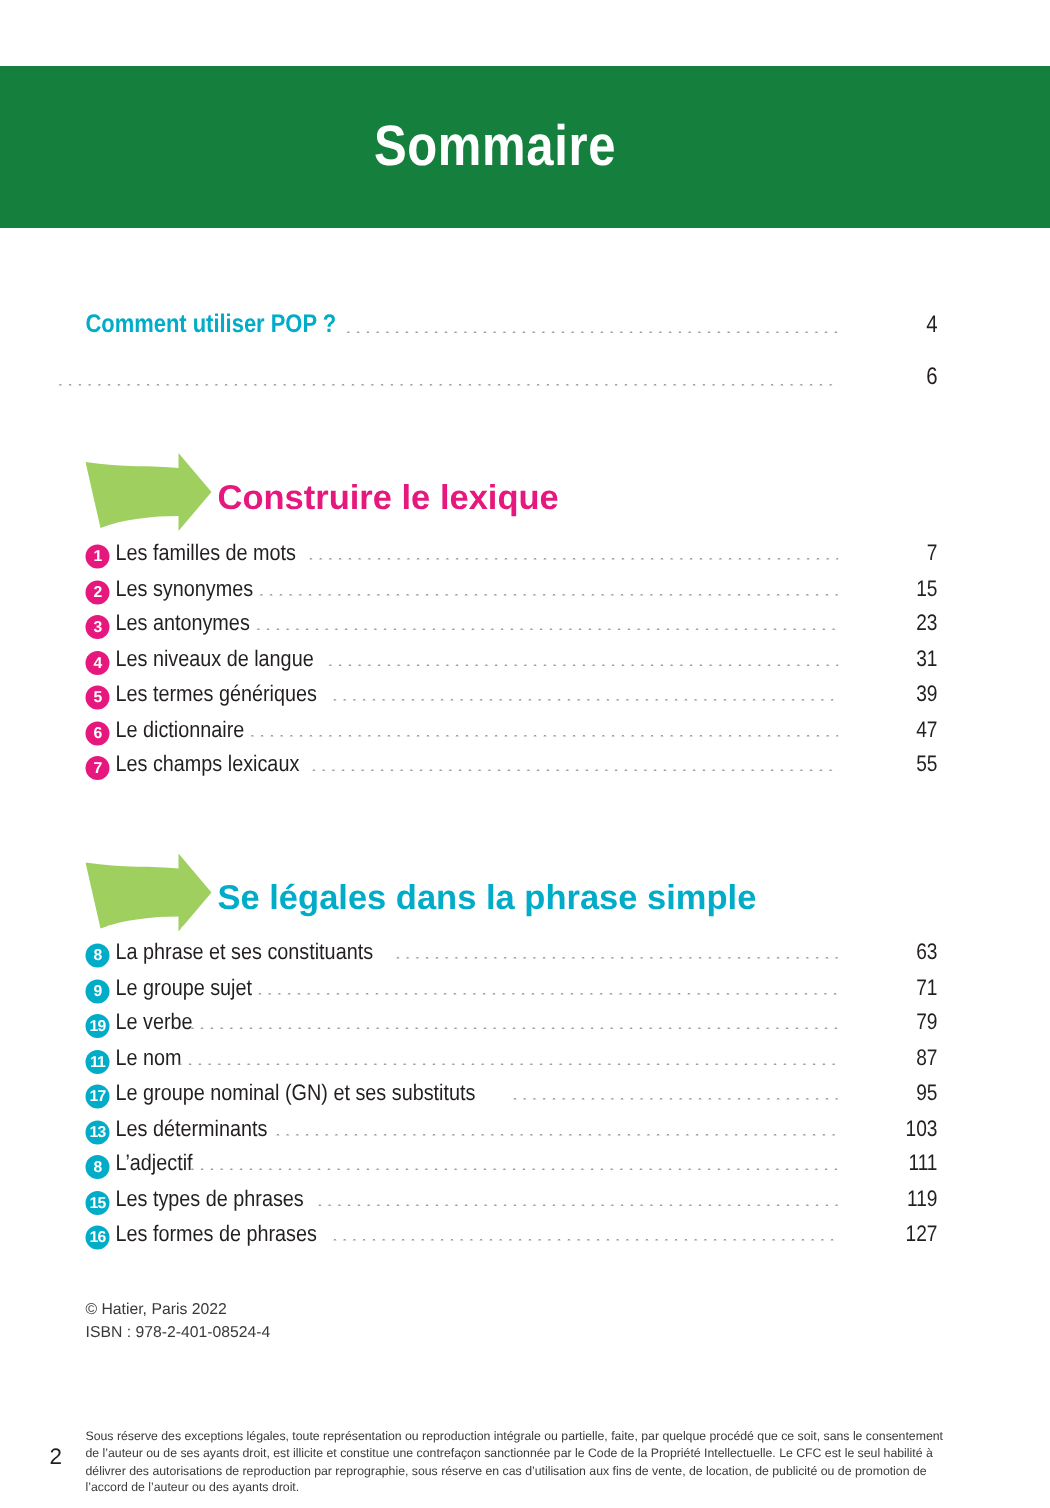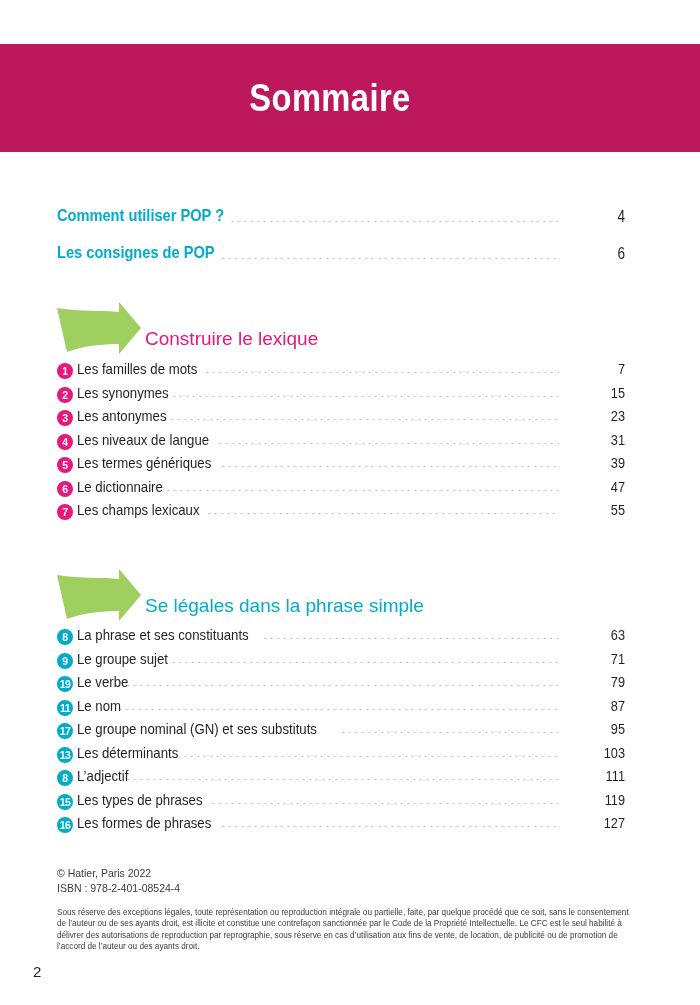--- a/index.html
+++ b/index.html
@@ -1,68 +1,67 @@
 <!DOCTYPE html>
 <html><head>
   <meta charset="utf-8">
   <style>
     html, body { margin: 0; padding: 0; background: #ffffff; }
     body { width: 700px; height: 1005px; position: relative; overflow: hidden;
            font-family: "Liberation Sans", sans-serif; color: #231f20; }
-    .band { position: absolute; left: 0; top: 44px; width: 700px; height: 108px; background: #be185d; }
+    .band { position: absolute; left: 0; top: 44px; width: 700px; height: 108px; background: #15803d; }
     .band-title { position: absolute; left: 0; top: 0; width: 660px; height: 108px; line-height: 108px;
                   text-align: center; color: #ffffff; font-weight: bold; font-size: 38px;
                   transform: scaleX(0.86); transform-origin: 330px 50%; letter-spacing: 0.5px; }
 
     .row { position: absolute; left: 57px; width: 568px; display: flex; align-items: flex-end; }
     .row .label { white-space: nowrap; }
     .row .leader { flex: 1; margin: 0 4px 0 2px; height: 1px; align-self: flex-end; position: relative; bottom: 4px;
                    background-image: radial-gradient(circle, #9a9a9a 0.8px, transparent 1.1px);
                    background-size: 6.5px 2px; background-repeat: repeat-x; margin-right: 38px; }
     .row .page { min-width: 28px; text-align: right; }
 
     .intro .label { color: #00acc8; font-weight: bold; font-size: 17px; transform: scaleX(0.86); transform-origin: left center; }
     .intro .label-wrap { display: inline-block; }
     .intro .page { font-size: 16px; transform: scaleX(0.85); transform-origin: right center; }
 
     .part { position: absolute; left: 57px; height: 56px; width: 560px; }
     .part svg { position: absolute; left: 0; top: 0; }
     .part .part-label { position: absolute; left: 14px; top: 20px; color: #ffffff; font-weight: bold; font-size: 16px; margin-top: 28px; }
-    .part .part-title { position: absolute; left: 88px; top: 18px; font-weight: normal; font-size: 19px; white-space: nowrap; margin-top: 10px; }
+    .part .part-title { position: absolute; left: 88px; top: 18px; font-weight: bold; font-size: 23px; white-space: nowrap; }
     .p1 .part-title { color: #e6177d; }
     .p2 .part-title { color: #00acc8; }
 
     .item { height: 20px; }
     .item .num { display: inline-flex; width: 16px; height: 16px; border-radius: 50%; color: #fff; font-size: 10.5px;
                  font-weight: bold; align-items: center; justify-content: center; margin-right: 4px; position: relative; top: 2px;
                  flex-shrink: 0; letter-spacing: -0.5px; }
     .p1i .num { background: #e6177d; }
     .p2i .num { background: #00acc8; }
     .item .label { font-size: 15px; transform: scaleX(0.88); transform-origin: left center; display: inline-block; }
     .item .page { font-size: 15px; transform: scaleX(0.85); transform-origin: right center; }
     .item .leader { margin-left: -10px; }
 
     .footer-copy { position: absolute; left: 57px; top: 866px; font-size: 10.5px; color: #3a3a3a; line-height: 15px; }
-    .legal { position: absolute; left: 57px; top: 907px; width: 580px; font-size: 8.2px; line-height: 11.3px; color: #3a3a3a; }
+    .legal { position: absolute; left: 57px; top: 952px; width: 580px; font-size: 8.2px; line-height: 11.3px; color: #3a3a3a; }
     .folio { position: absolute; left: 33px; top: 963px; font-size: 15px; color: #231f20; }
   </style>
 </head>
 <body>
 
 <div class="band">
   <div class="band-title">Sommaire</div>
 </div>
 
 <div class="row intro" style="top:206px;">
   <span class="label-wrap"><span class="label" style="display:inline-block">Comment utiliser POP ?</span></span>
   <span class="leader" style="margin-left:-22px"></span>
   <span class="page">4</span>
 </div>
 <div class="row intro" style="top:243px;">
-  <span class="label-wrap"><span class="label" style="display:inline-block">Les consignes de POP</span></span>
   <span class="leader" style="margin-left:-20px"></span>
   <span class="page">6</span>
 </div>
 
 <div class="part p1" style="top:300px;">
   <svg width="86" height="56" viewBox="0 0 86 56">
     <path d="M0 8 C 25 12, 45 10, 62 12 L 62 2 L 84 28 L 62 54 L 62 44 C 45 44, 25 46, 10 52 Z" fill="#9fcf5f"></path>
   </svg>
   <span class="part-label">Partie 1</span>
   <span class="part-title">Construire le lexique</span>

